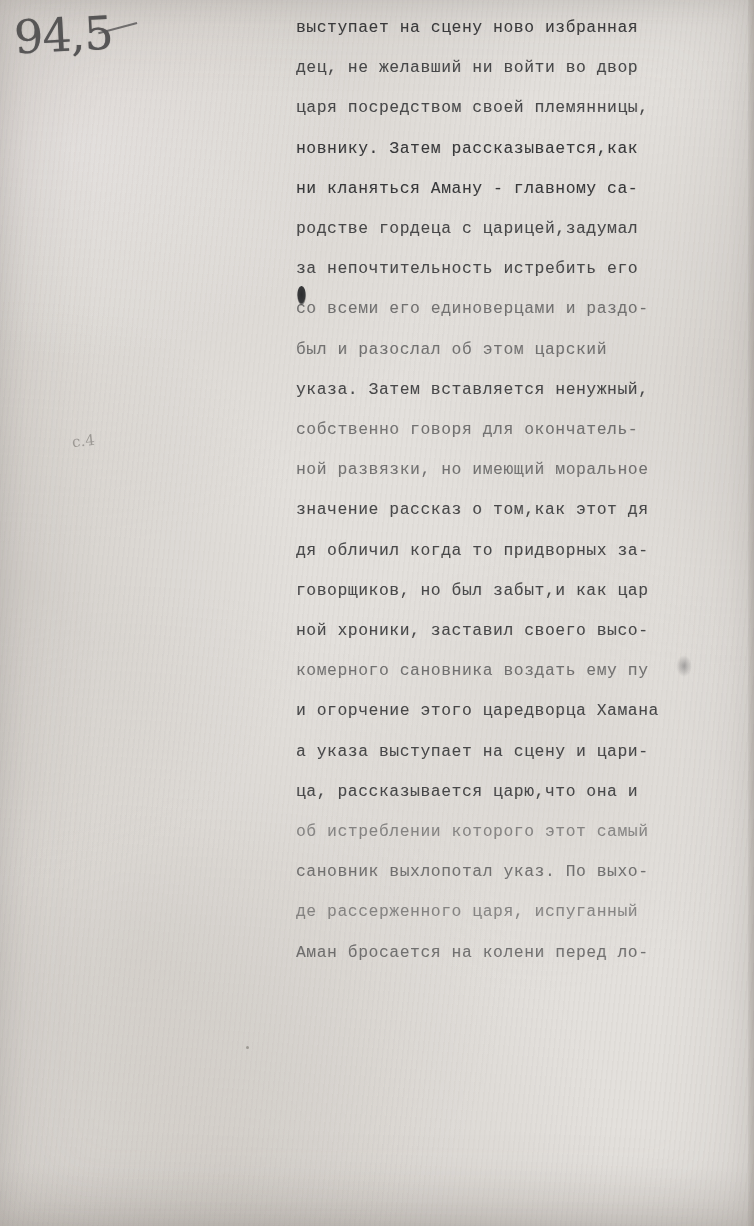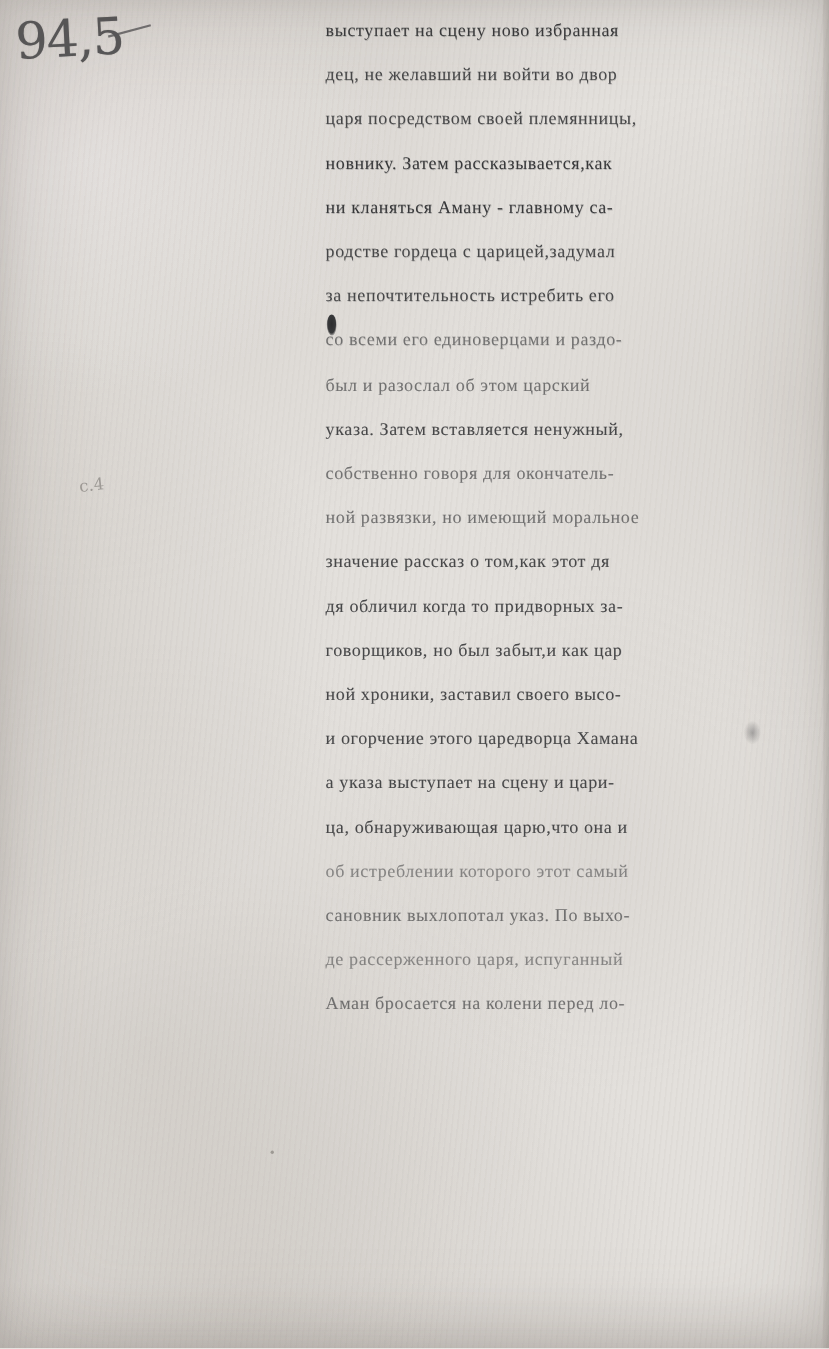--- a/index.html
+++ b/index.html
@@ -84,21 +84,21 @@
   }
   
   .typescript {
     position: absolute;
     left: 296px;
     top: 0px;
     width: 452px;
     padding-top: 8px;
   }
   .line {
-    font-family: Liberation Serif, serif;
+    font-family: Liberation Mono, monospace;
     font-size: 16.3px;
     line-height: 40.2px;
     color: #2f3032;
     letter-spacing: 0.6px;
     white-space: pre;
     opacity: 0.86;
     text-shadow: 0.4px 0.3px 0px rgba(80,80,84,0.30);
   }
   .line.faint { opacity: 0.62; }
   .line.vfaint { opacity: 0.50; }
@@ -164,23 +164,24 @@
     <div class="line">за непочтительность истребить его</div>
     <div class="line faint">со всеми его единоверцами и раздо-</div>
     <div class="line faint">был и разослал об этом царский</div>
     <div class="line">указа. Затем вставляется ненужный,</div>
     <div class="line faint">собственно говоря для окончатель-</div>
     <div class="line faint">ной развязки, но имеющий моральное</div>
     <div class="line">значение рассказ о том,как этот дя</div>
     <div class="line">дя обличил когда то придворных за-</div>
     <div class="line">говорщиков, но был забыт,и как цар</div>
     <div class="line">ной хроники, заставил своего высо-</div>
+    <div class="line faint">комерного сановника воздать ему пу</div>
     <div class="line">и огорчение этого царедворца Хамана</div>
     <div class="line">а указа выступает на сцену и цари-</div>
-    <div class="line">ца, обнаруживающая царю,что она и</div>
+    <div class="line">ца, рассказывается царю,что она и</div>
     <div class="line vfaint">об истреблении которого этот самый</div>
     <div class="line faint">сановник выхлопотал указ. По выхо-</div>
     <div class="line vfaint">де рассерженного царя, испуганный</div>
     <div class="line faint">Аман бросается на колени перед ло-</div>
   </div>
 
   <div class="blot"></div>
   <div class="smudge-a"></div>
   <div class="edge-fold"></div>
   <div class="bottom-shade"></div>

